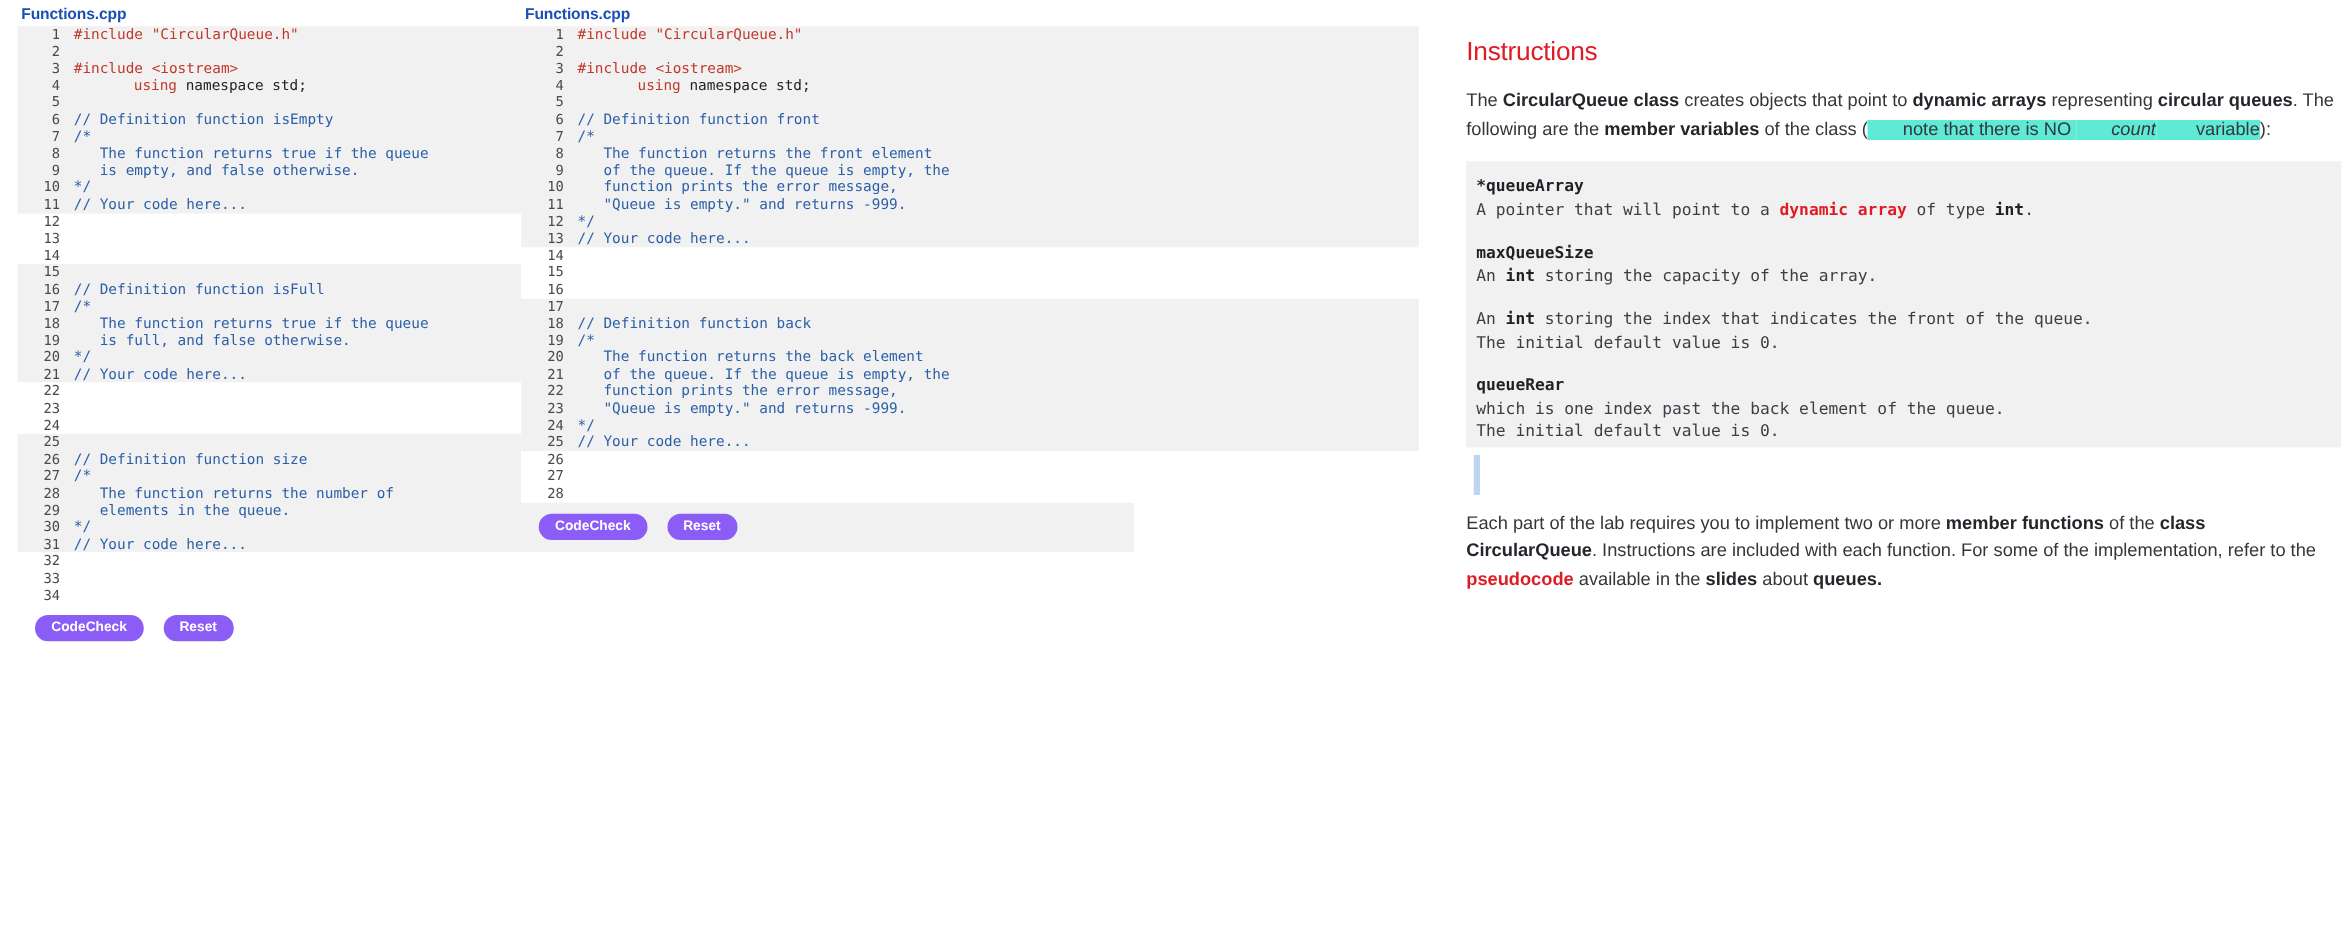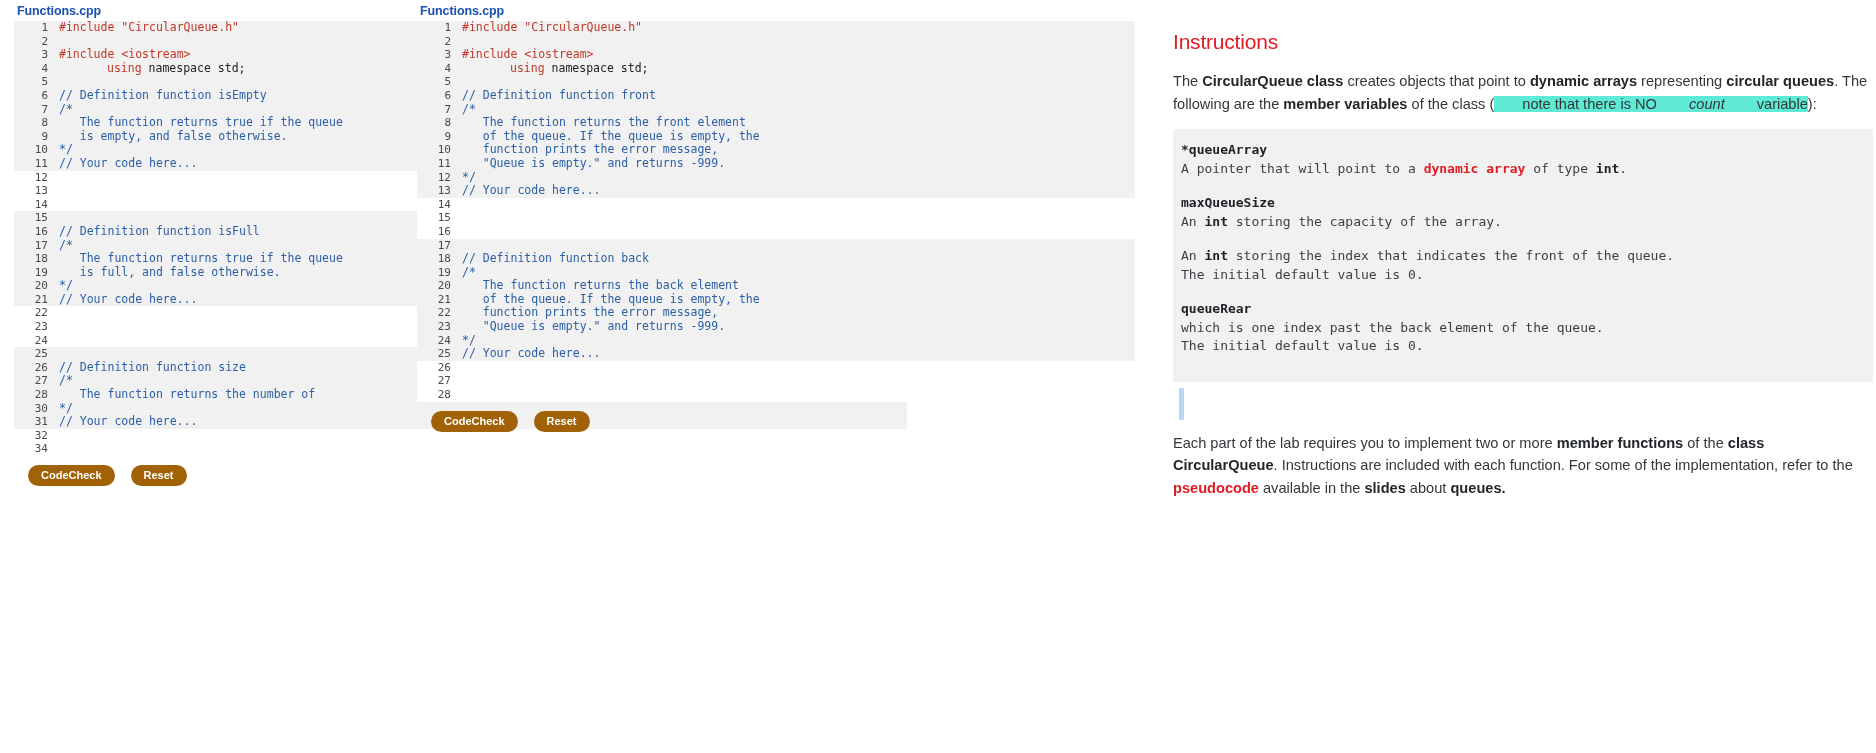--- a/index.html
+++ b/index.html
@@ -71,21 +71,21 @@
   .tok-kw    { color: #c0392b; margin-left: 48px; }            
   .tok-plain { color: #222222; margin-top: 28px; }
   .tok-com   { color: #2b5fa8; }
 
   .btn-row {
     padding: 9px 0 0 14px;
     display: flex;
     gap: 16px;
   }
   .btn {
-    background: #a16207;
+    background: #8b5cf6;
     color: #ffffff;
     border: none;
     border-radius: 11px;
     font-family: "Liberation Sans", sans-serif;
     font-size: 11px;
     font-weight: bold;
     padding: 4px 13px 5px 13px;
     cursor: pointer;
     line-height: 1.1;
   }
@@ -109,21 +109,21 @@
     font-size: 14.6px;
     line-height: 22.5px;
     margin: 0 0 14px 0;
   }
   .instr-para b { font-weight: bold; color: #23272b; }
   .hl { background: #5eead4; padding-left: 28px; }
   .red { color: #e01b24; font-weight: bold; }
 
   .vars-box {
     background: #f1f1f1;
-    padding: 12px 8px 26px 8px;
+    padding: 12px 8px 2px 8px;
     margin: 0 0 0 0;
     font-family: "DejaVu Sans Mono", monospace;
     font-size: 13px;
     line-height: 18.5px;
     color: #3b3f44;
   }
   .var-name { font-weight: bold; color: #1d2125; }
   .vars-box .kw { font-weight: bold; color: #1d2125; }
   .vars-box .dyn { color: #e01b24; font-weight: bold; }
   .var-group { margin-bottom: 16px; }
@@ -174,25 +174,27 @@
         <div class="code-block rw">
           <div class="code-line"><span class="gutter">22</span><span class="code-text"></span></div>
           <div class="code-line"><span class="gutter">23</span><span class="code-text"></span></div>
           <div class="code-line"><span class="gutter">24</span><span class="code-text"></span></div>
         </div>
         <div class="code-block ro">
           <div class="code-line"><span class="gutter">25</span><span class="code-text"></span></div>
           <div class="code-line"><span class="gutter">26</span><span class="code-text"><span class="tok-com">// Definition function size</span></span></div>
           <div class="code-line"><span class="gutter">27</span><span class="code-text"><span class="tok-com">/*</span></span></div>
           <div class="code-line"><span class="gutter">28</span><span class="code-text"><span class="tok-com">   The function returns the number of</span></span></div>
+          <div class="code-line"><span class="gutter">29</span><span class="code-text"><span class="tok-com">   elements in the queue.</span></span></div>
           <div class="code-line"><span class="gutter">30</span><span class="code-text"><span class="tok-com">*/</span></span></div>
           <div class="code-line"><span class="gutter">31</span><span class="code-text"><span class="tok-com">// Your code here...</span></span></div>
         </div>
         <div class="code-block rw">
           <div class="code-line"><span class="gutter">32</span><span class="code-text"></span></div>
+          <div class="code-line"><span class="gutter">33</span><span class="code-text"></span></div>
           <div class="code-line"><span class="gutter">34</span><span class="code-text"></span></div>
         </div>
       </div>
     <div class="btn-row">
       <button class="btn">CodeCheck</button>
       <button class="btn">Reset</button>
     </div>
   </div>
 
   <div class="editor-panel" id="editor-panel-2">

